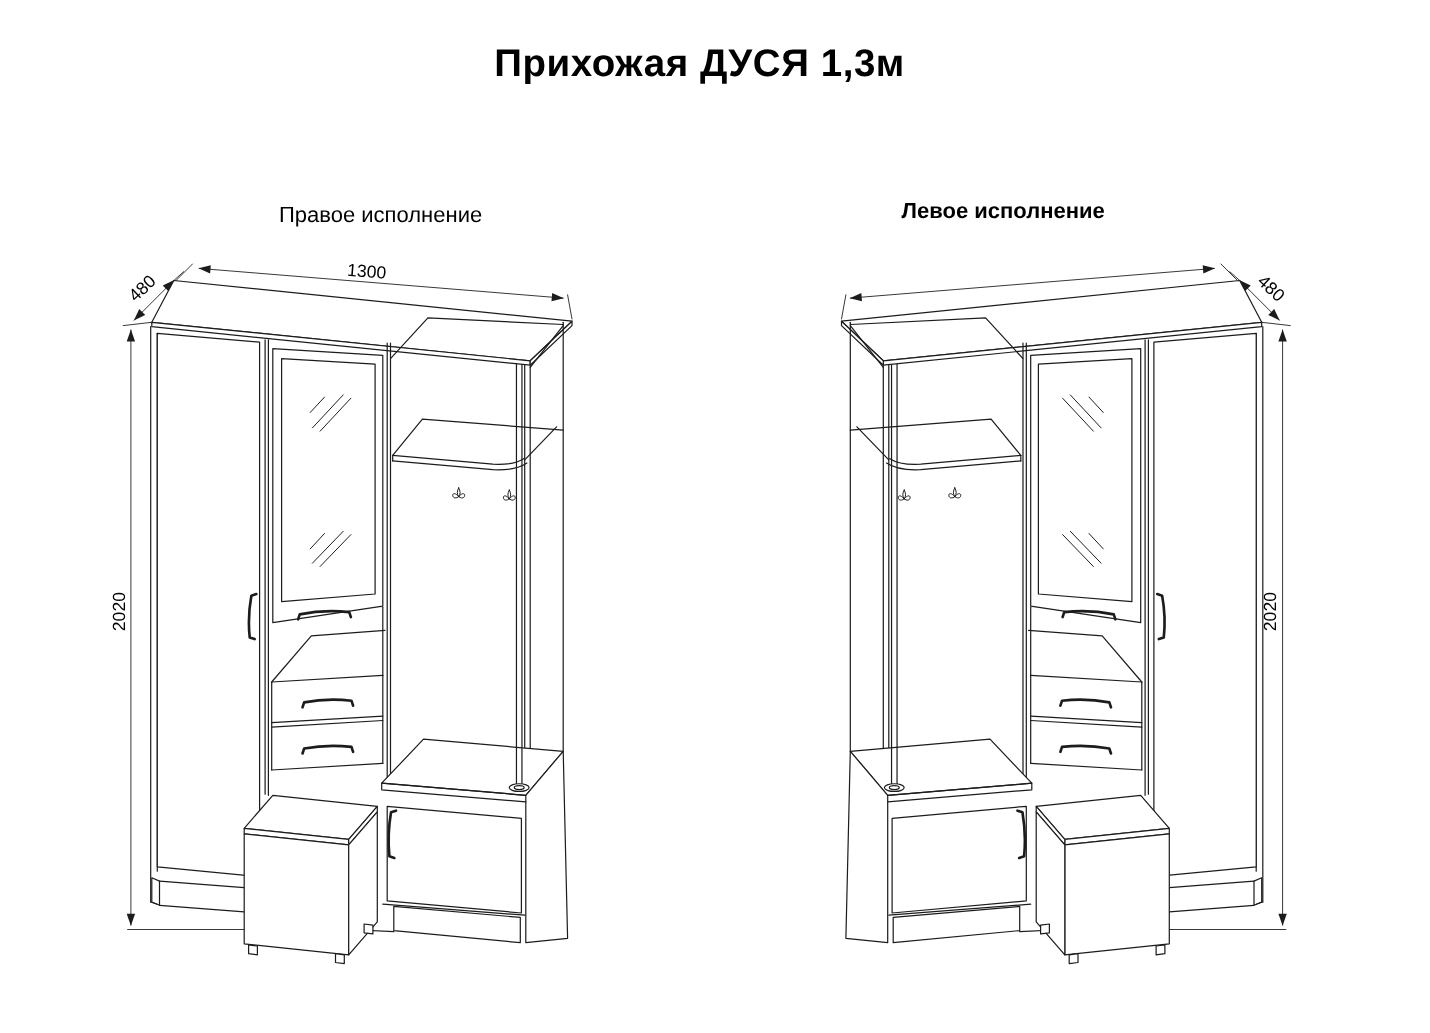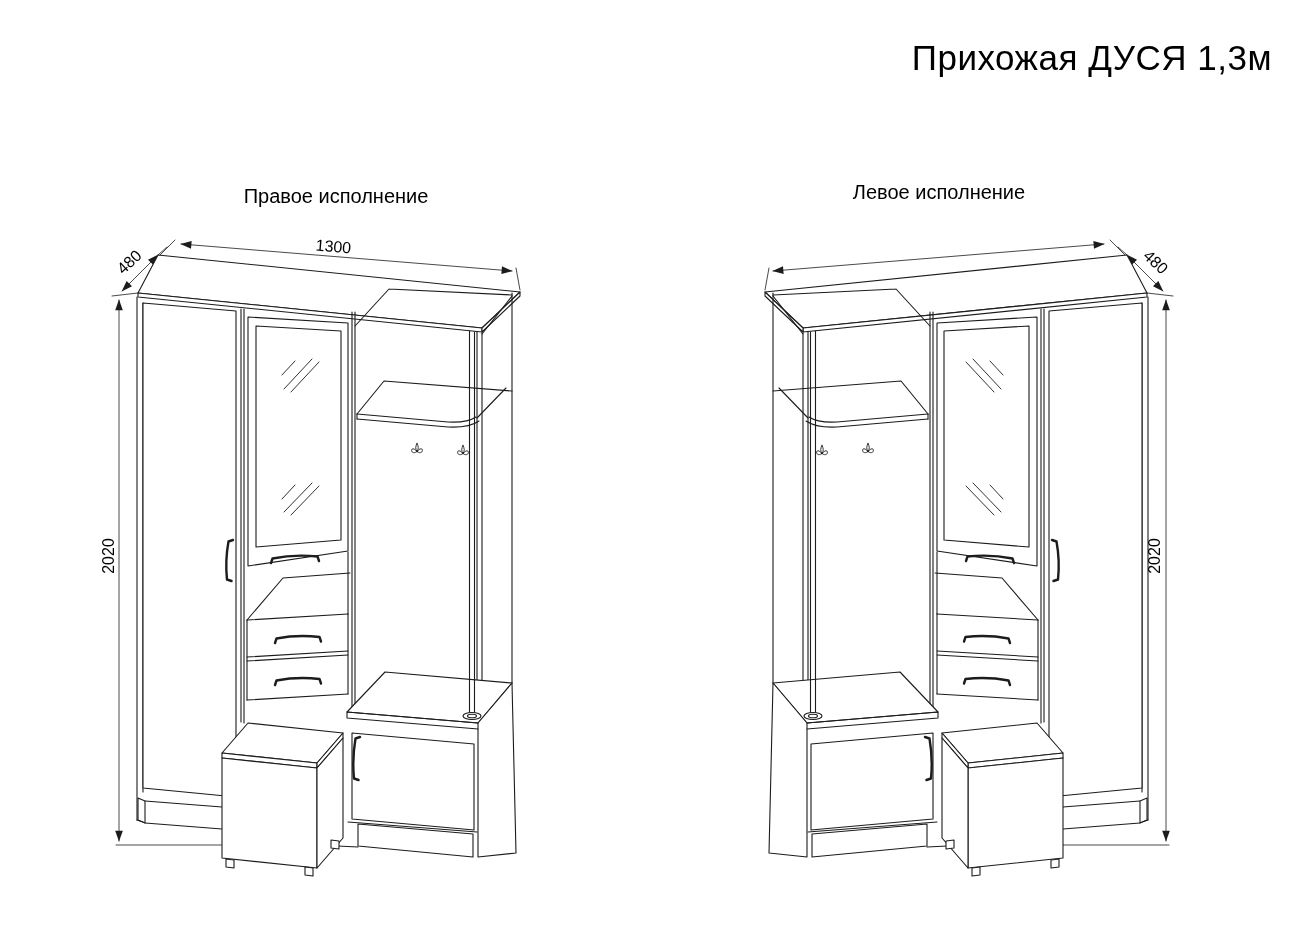--- a/index.html
+++ b/index.html
@@ -1,23 +1,23 @@
 <!DOCTYPE html>
 <html><head>
 <meta charset="utf-8">
 <style>
   html,body{margin:0;padding:0;background:#fff;}
   .canvas{position:relative;width:1300px;height:939px;background:#fff;overflow:hidden;
           font-family:"Liberation Sans", sans-serif;color:#000;}
   .header{position:absolute;top:38px;left:0;width:1272px;text-align:center;}
-  .page-title{font-size:35px;font-weight:400;letter-spacing:0.5px;text-align:right;}
+  .page-title{font-size:35px;font-weight:700;letter-spacing:0.5px;}
   .page-subtitle{font-size:20px;margin-top:7px;}
   .drawing-label{position:absolute;width:400px;text-align:center;font-size:20px;}
-  #label-right-version{left:136px;top:185px;}
-  #label-left-version{left:739px;top:181px;}
+  #label-right-version{left:146px;top:185px;}
+  #label-left-version{left:712px;top:181px;font-weight:bold;}
   svg{position:absolute;left:0;top:0;}
   svg text{font-family:"Liberation Sans", sans-serif;}
 </style>
 </head>
 <body>
 
 <div class="canvas">
 
   <div class="header">
     <div class="page-title">Прихожая ДУСЯ 1,3м</div>

